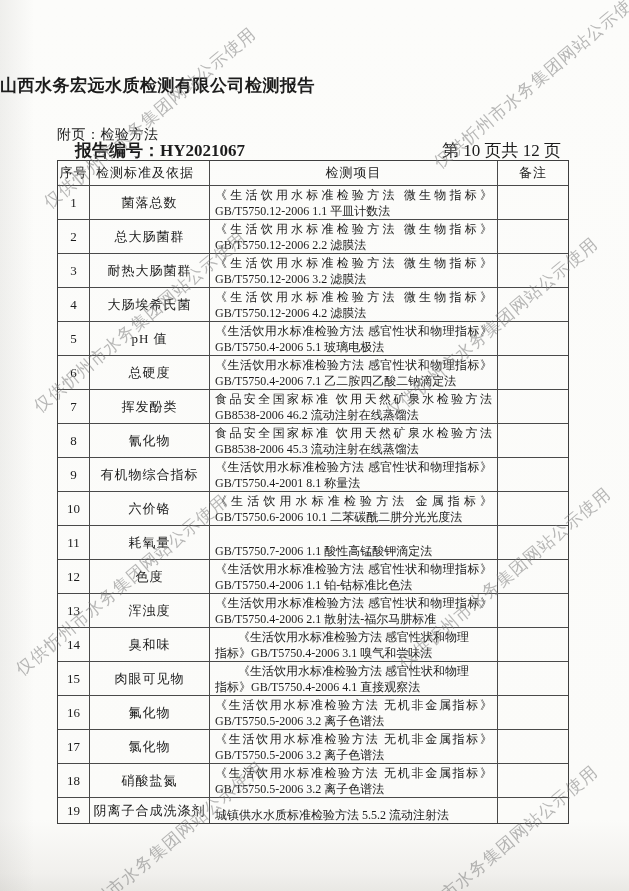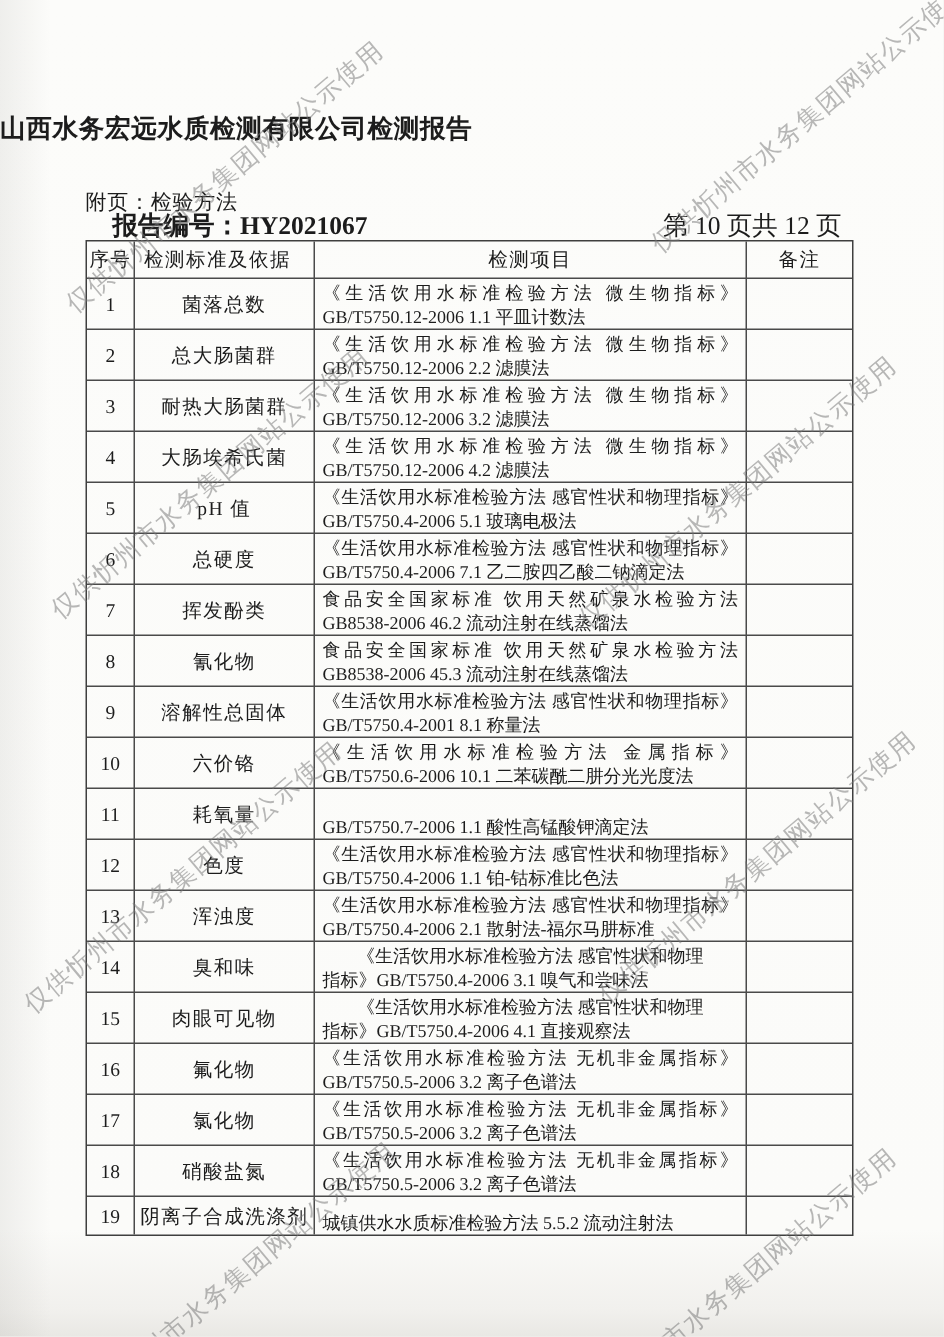--- a/index.html
+++ b/index.html
@@ -197,21 +197,21 @@
       <div class="td item">氰化物</div>
       <div class="td std">
         <div class="l1 j">食品安全国家标准 饮用天然矿泉水检验方法</div>
         <div class="l2">GB8538-2006   45.3 流动注射在线蒸馏法</div>
       </div>
       <div class="td note"></div>
     </div>
 
     <div class="tr">
       <div class="td no">9</div>
-      <div class="td item">溶解性总固体</div>
+      <div class="td item">有机物综合指标</div>
       <div class="td std">
         <div class="l1 j">《生活饮用水标准检验方法 感官性状和物理指标》</div>
         <div class="l2">GB/T5750.4-2001  8.1 称量法</div>
       </div>
       <div class="td note"></div>
     </div>
 
     <div class="tr">
       <div class="td no">10</div>
       <div class="td item">六价铬</div>

